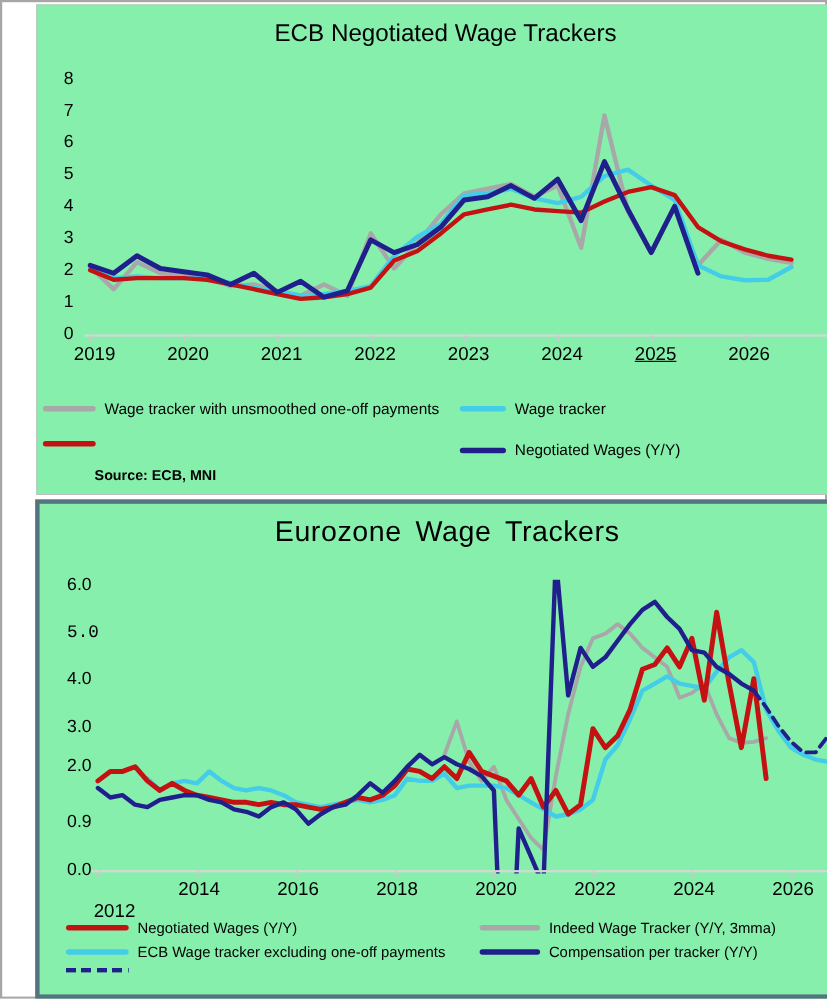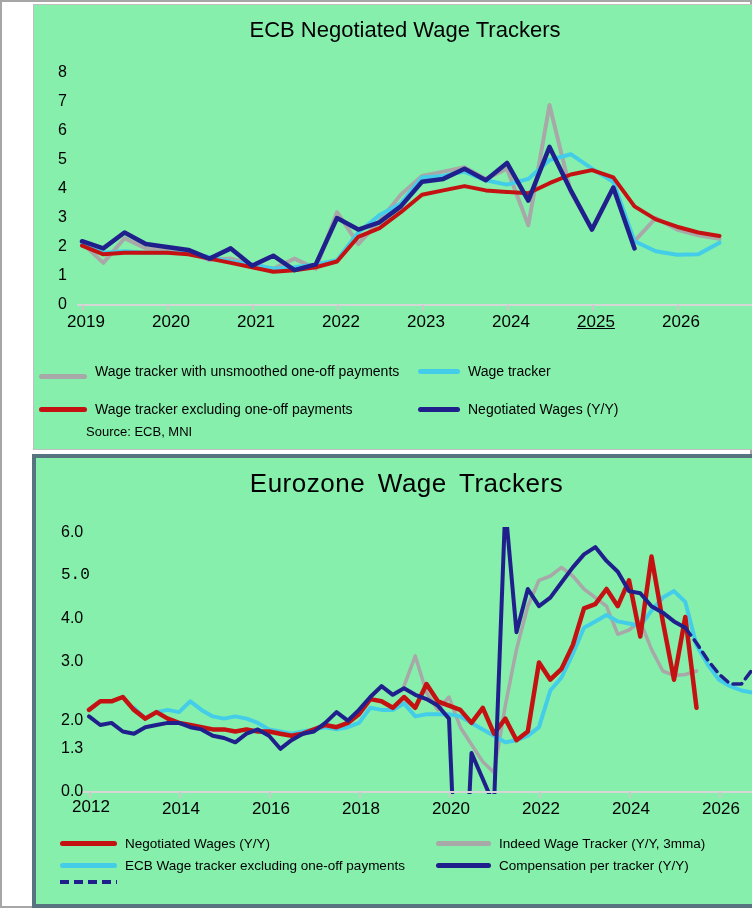--- a/index.html
+++ b/index.html
@@ -59,73 +59,72 @@
         <div class="y-label" style="left: 24px; top: 87px;">7</div>
         <div class="y-label" style="left: 24px; top: 116px;">6</div>
         <div class="y-label" style="left: 24px; top: 145px;">5</div>
         <div class="y-label" style="left: 24px; top: 174px;">4</div>
         <div class="y-label" style="left: 24px; top: 203px;">3</div>
         <div class="y-label" style="left: 24px; top: 232px;">2</div>
         <div class="y-label" style="left: 24px; top: 261px;">1</div>
         <div class="y-label" style="left: 24px; top: 290px;">0</div>
       </div>
     <div id="legend-top">
-        <div class="legend-item" style="left: 5px; top: 358px; align-items: flex-end;">
+        <div class="legend-item" style="left: 5px; top: 358px;">
           <span class="legend-marker" style="width: 48px; height: 5px; background: rgb(168, 168, 168);"></span>
           <span class="legend-label">Wage tracker with unsmoothed one-off payments</span>
         </div>
         <div class="legend-item" style="left: 384px; top: 358px;">
           <span class="legend-marker" style="width: 42px; height: 5px; background: rgb(68, 205, 232);"></span>
           <span class="legend-label">Wage tracker</span>
         </div>
         <div class="legend-item" style="left: 5px; top: 396px;">
           <span class="legend-marker" style="width: 48px; height: 5px; background: rgb(196, 18, 18);"></span>
-          <span class="legend-label">Wage tracker excluding one-off payments</span>
         </div>
         <div class="legend-item" style="left: 384px; top: 396px;">
           <span class="legend-marker" style="width: 42px; height: 5px; background: rgb(32, 32, 140);"></span>
           <span class="legend-label">Negotiated Wages (Y/Y)</span>
         </div>
       </div>
-    <div class="source-note" style="left:52px;top:419px;">Source: ECB, MNI</div>
+    <div class="source-note" style="left:52px;top:419px;font-weight:bold;">Source: ECB, MNI</div>
   </div>
 
   <div class="panel" id="panel-bottom">
     <div class="panel-title">Eurozone Wage Trackers</div>
     <svg class="chart-svg" id="svg-bottom" style="left:46px;top:69px;width:694px;height:267px;" viewBox="0 0 694 267">
         <polyline points="322.0,159.2 333.3,128.9 344.5,165.6 355.8,182.9 367.0,170.0 378.3,200.2 389.5,217.5 400.8,234.8 412.0,245.6 423.3,178.6 434.5,122.4 445.8,79.2 457.0,53.3 468.3,49.0 479.5,40.4 490.8,49.0 502.0,62.0 513.3,70.6 524.5,79.2 535.8,107.3 547.0,103.0 558.3,94.4 569.5,122.4 580.8,144.0 592.0,148.4 603.3,147.5 614.5,144.0" fill="none" stroke="#a8a8a8" stroke-width="3.5" stroke-linejoin="round" stroke-linecap="round"></polyline>
         <polyline points="52.0,180.8 63.3,191.6 74.5,185.1 85.8,182.9 97.0,185.1 108.3,174.3 119.5,182.9 130.8,189.4 142.0,191.6 153.3,189.4 164.5,191.6 175.8,195.9 187.0,202.4 198.3,204.5 209.5,206.7 220.8,204.5 232.0,202.4 243.3,200.2 254.5,202.4 265.8,200.2 277.0,195.9 288.3,180.8 299.5,182.9 310.8,182.9 322.0,176.4 333.3,189.4 344.5,187.2 355.8,187.2 367.0,187.2 378.3,189.4 389.5,195.9 400.8,202.4 412.0,208.8 423.3,215.3 434.5,213.2 445.8,208.8 457.0,200.2 468.3,163.5 479.5,150.5 490.8,126.8 502.0,100.8 513.3,94.4 524.5,87.9 535.8,94.4 547.0,96.5 558.3,98.7 569.5,83.6 580.8,70.6 592.0,64.1 603.3,74.9 614.5,118.1 625.8,137.6 637.0,152.7 648.3,159.2 659.5,163.5 670.8,165.6" fill="none" stroke="#44cde8" stroke-width="4" stroke-linejoin="round" stroke-linecap="round"></polyline>
         <polyline points="7.0,182.9 18.3,174.3 29.5,174.3 40.8,170.0 52.0,182.9 63.3,191.6 74.5,185.1 85.8,191.6 97.0,195.9 108.3,198.0 119.5,200.2 130.8,202.4 142.0,202.4 153.3,204.5 164.5,202.4 175.8,204.5 187.0,204.5 198.3,206.7 209.5,208.8 220.8,206.7 232.0,202.4 243.3,198.0 254.5,200.2 265.8,195.9 277.0,187.2 288.3,172.1 299.5,174.3 310.8,180.8 322.0,170.0 333.3,180.8 344.5,157.0 355.8,174.3 367.0,178.6 378.3,182.9 389.5,195.9 400.8,180.8 412.0,206.7 423.3,191.6 434.5,213.2 445.8,204.5 457.0,135.4 468.3,152.7 479.5,141.9 490.8,118.1 502.0,81.4 513.3,77.1 524.5,62.0 535.8,79.2 547.0,53.3 558.3,109.5 569.5,29.6 580.8,94.4 592.0,152.7 603.3,90.0 614.5,180.8" fill="none" stroke="#c41212" stroke-width="4.5" stroke-linejoin="round" stroke-linecap="round"></polyline>
         <polyline points="7.0,189.4 18.3,198.0 29.5,195.9 40.8,204.5 52.0,206.7 63.3,200.2 74.5,198.0 85.8,195.9 97.0,195.9 108.3,200.2 119.5,202.4 130.8,208.8 142.0,211.0 153.3,215.3 164.5,206.7 175.8,202.4 187.0,208.8 198.3,221.8 209.5,213.2 220.8,206.7 232.0,204.5 243.3,195.9 254.5,185.1 265.8,193.7 277.0,182.9 288.3,170.0 299.5,159.2 310.8,167.8 322.0,161.3 333.3,167.8 344.5,172.1 355.8,178.6 367.0,191.6 378.3,459.4 389.5,226.1 400.8,252.0 412.0,278.0 423.3,-20.1 434.5,105.2 445.8,62.0 457.0,79.2 468.3,70.6 479.5,55.5 490.8,40.4 502.0,27.4 513.3,20.1 524.5,33.9 535.8,44.7 547.0,64.1 558.3,66.3 569.5,79.2 580.8,85.7 592.0,94.4 603.3,100.8" fill="none" stroke="#20208c" stroke-width="4" stroke-linejoin="round" stroke-linecap="round"></polyline>
         <polyline points="603.3,100.8 614.5,116.0 625.8,133.2 637.0,147.1 648.3,157.0 659.5,157.0 670.8,141.9" fill="none" stroke="#20208c" stroke-width="3.5" stroke-linejoin="round" stroke-linecap="round" stroke-dasharray="9 6"></polyline>
       </svg>
     <div id="axes-bottom">
         <div class="axis-line" style="left: 46px; top: 333px; width: 697px;"></div>
         <div class="tick" style="left: 53px; top: 334px;"></div>
-        <div class="x-label" style="left: 23px; top: 339px;">2012</div>
+        <div class="x-label" style="left: 23px; top: 361px; text-align: right;">2012</div>
         <div class="tick" style="left: 143px; top: 334px;"></div>
         <div class="x-label" style="left: 113px; top: 341px;">2014</div>
         <div class="tick" style="left: 233px; top: 334px;"></div>
         <div class="x-label" style="left: 203px; top: 341px;">2016</div>
         <div class="tick" style="left: 323px; top: 334px;"></div>
         <div class="x-label" style="left: 293px; top: 341px;">2018</div>
         <div class="tick" style="left: 413px; top: 334px;"></div>
         <div class="x-label" style="left: 383px; top: 341px;">2020</div>
         <div class="tick" style="left: 503px; top: 334px;"></div>
         <div class="x-label" style="left: 473px; top: 341px;">2022</div>
         <div class="tick" style="left: 593px; top: 334px;"></div>
         <div class="x-label" style="left: 563px; top: 341px;">2024</div>
         <div class="tick" style="left: 683px; top: 334px;"></div>
         <div class="x-label" style="left: 653px; top: 341px;">2026</div>
         <div class="y-label" style="left: 25px; top: 64.8px;">6.0</div>
         <div class="y-label" style="left: 25px; top: 108px; font-family: Liberation Mono, monospace;">5.0</div>
         <div class="y-label" style="left: 25px; top: 151.2px;">4.0</div>
         <div class="y-label" style="left: 25px; top: 194.4px;">3.0</div>
-        <div class="y-label" style="left: 25px; top: 253px;">2.0</div>
-        <div class="y-label" style="left: 25px; top: 280.8px;">1.3</div>
+        <div class="y-label" style="left: 25px; top: 230px;">2.0</div>
+        <div class="y-label" style="left: 25px; top: 280.8px;">0.9</div>
         <div class="y-label" style="left: 25px; top: 324px;">0.0</div>
       </div>
     <div id="legend-bottom">
         <div class="legend-item" style="left: 24px; top: 378px;">
           <span class="legend-marker" style="width: 57px; height: 5px; background: rgb(196, 18, 18);"></span>
           <span class="legend-label">Negotiated Wages (Y/Y)</span>
         </div>
         <div class="legend-item" style="left: 24px; top: 400px;">
           <span class="legend-marker" style="width: 57px; height: 5px; background: rgb(68, 205, 232);"></span>
           <span class="legend-label">ECB Wage tracker excluding one-off payments</span>

